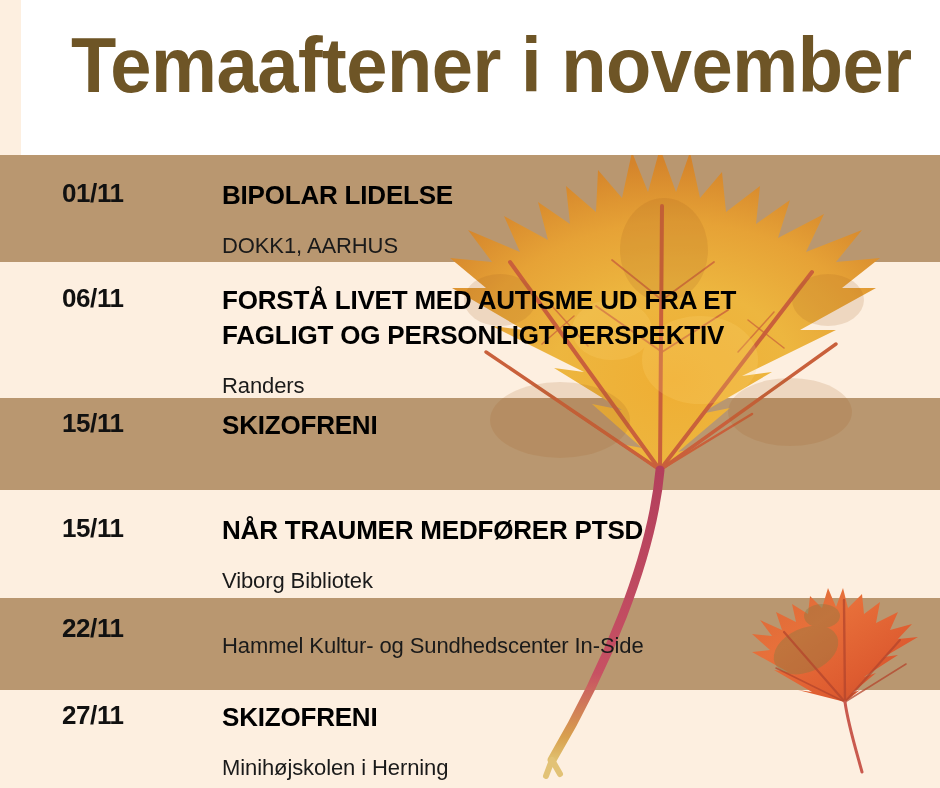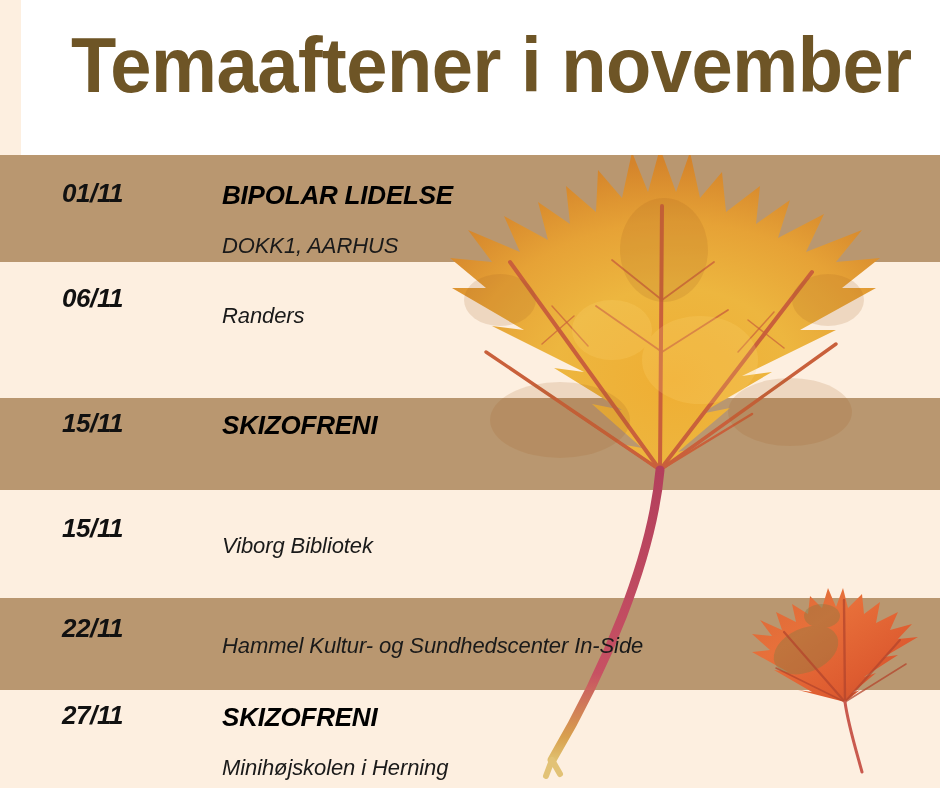--- a/index.html
+++ b/index.html
@@ -69,21 +69,20 @@
     z-index: 2;
     pointer-events: none;
   }
 
   
   .rows {
     position: absolute;
     left: 0; top: 0;
     width: 940px; height: 684px;
     z-index: 3;
-    font-style: italic;
   }
   .row {
     position: absolute;
     left: 0;
     width: 940px;
     display: block;
   }
   .row-date {
     position: absolute;
     left: 62px;
@@ -233,34 +232,37 @@
       <div class="row-date">01/11</div>
       <div class="row-body">
         <div class="row-title">BIPOLAR LIDELSE</div>
         <div class="row-venue">DOKK1, AARHUS</div>
       </div>
     </div>
 
     <div class="row" style="top:283px;">
       <div class="row-date">06/11</div>
       <div class="row-body">
+        <div class="row-title">FORSTÅ LIVET MED AUTISME UD FRA ET
+FAGLIGT OG PERSONLIGT PERSPEKTIV</div>
         <div class="row-venue">Randers</div>
       </div>
     </div>
 
     <div class="row" style="top:408px;">
       <div class="row-date">15/11</div>
       <div class="row-body">
         <div class="row-title">SKIZOFRENI</div>
       </div>
     </div>
 
     <div class="row" style="top:513px;">
       <div class="row-date">15/11</div>
       <div class="row-body">
+        <div class="row-title">NÅR TRAUMER MEDFØRER PTSD</div>
         <div class="row-venue">Viborg Bibliotek</div>
       </div>
     </div>
 
     <div class="row" style="top:613px;">
       <div class="row-date">22/11</div>
       <div class="row-body">
         <div class="row-venue">Hammel Kultur- og Sundhedscenter In-Side</div>
       </div>
     </div>

